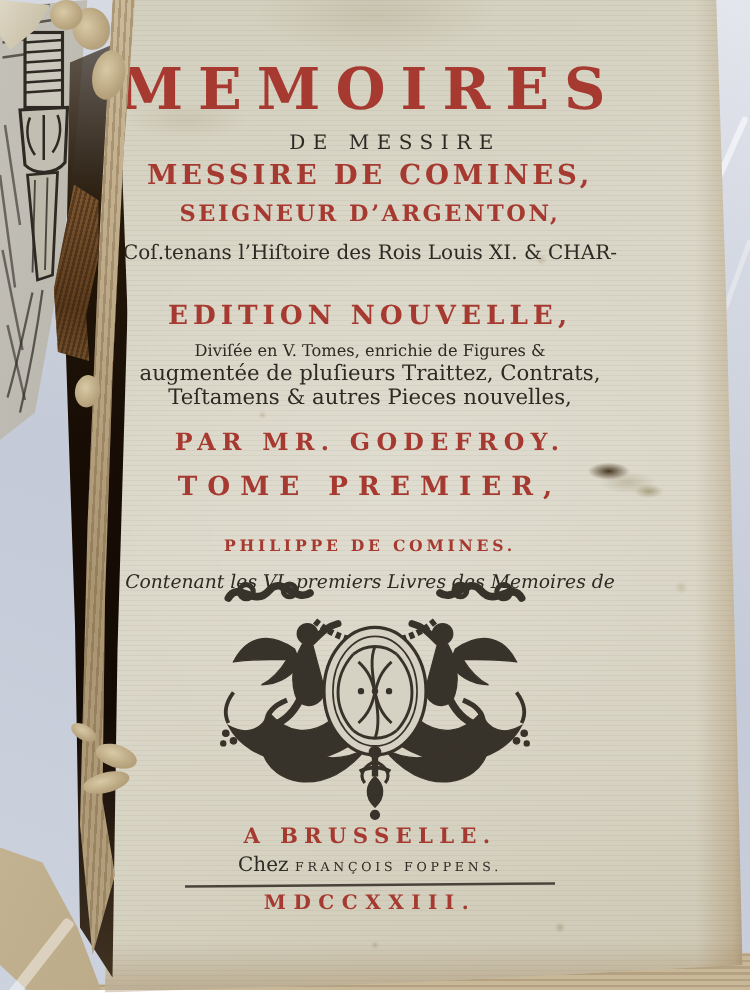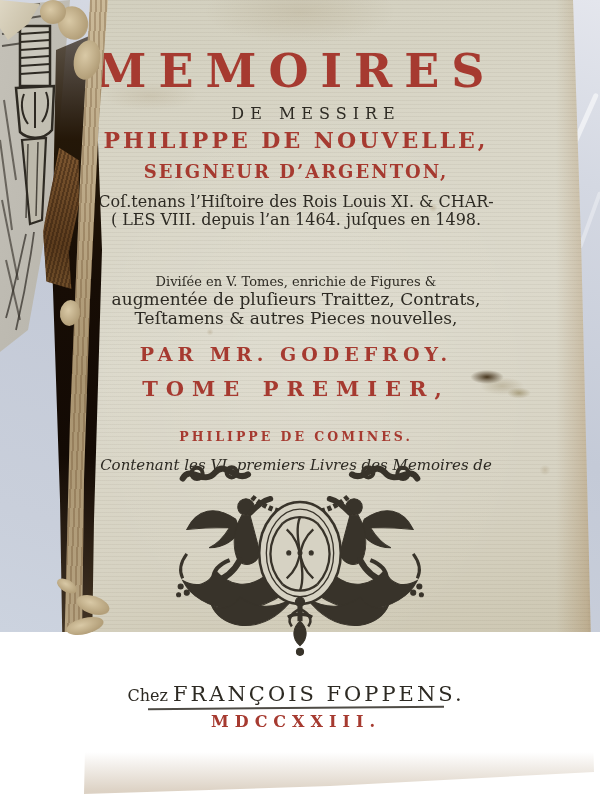--- a/index.html
+++ b/index.html
@@ -1,17 +1,17 @@
 <!DOCTYPE html>
 <html><head>
 <meta charset="utf-8">
 <style>
   html,body{margin:0;padding:0;}
   body{width:600px;height:800px;overflow:hidden;font-family:"DejaVu Serif",serif;}
-  #scene{position:relative;width:600px;height:632px;
+  #scene{position:relative;width:600px;height:792px;
     background:linear-gradient(200deg,#e4e6ed 0%,#d4d8e2 22%,#c4cad7 55%,#c9cfdb 85%,#ccd3df 100%);}
   
   .streak{position:absolute;background:rgba(255,255,255,0.55);border-radius:3px;}
   .streak.s1{left:578px;top:90px;width:5px;height:80px;transform:rotate(24deg);}
   .streak.s2{left:588px;top:190px;width:4px;height:60px;transform:rotate(20deg);opacity:.6;}
   .streak.s3{left:28px;top:728px;width:9px;height:78px;transform:rotate(38deg);opacity:.8;}
   
   .page-stack{position:absolute;inset:0;
     clip-path:polygon(70px 788px,600px 762px,600px 800px,104px 800px);
     background:repeating-linear-gradient(to bottom,#c8b898 0 3px,#b3a182 3px 5px);}
@@ -85,21 +85,21 @@
   .t-ed     {top:239px;font-size:21px;font-weight:bold;letter-spacing:4px;}
   .t-ed1    {top:274px;font-size:13px;}
   .t-ed2    {top:289px;font-size:17px;}
   .t-ed3    {top:308px;font-size:17px;}
   .t-par    {top:343px;font-size:19px;font-weight:bold;letter-spacing:5px;}
   .t-tome   {top:376px;font-size:21px;font-weight:bold;letter-spacing:8px;}
   .t-vol    {top:408px;font-size:15px;font-style:italic;margin-top:48px;}
   .t-volauth{top:429px;font-size:12.5px;font-weight:bold;letter-spacing:3px;}
   .t-place  {top:659px;font-size:17px;font-weight:bold;letter-spacing:5px;}
   .t-chez   {top:682px;font-size:16px;}
-  .t-chez .pub{font-size:21px;letter-spacing:3px;}
+  .t-chez .pub{font-size:10px;letter-spacing:3px;}
   .t-year   {top:712px;font-size:16px;font-weight:bold;letter-spacing:6px;}
   .imprint-rule{position:absolute;left:148px;top:707px;width:296px;height:2px;background:#2f2b24;opacity:.85;transform:rotate(-0.5deg);z-index:3;}
   .vignette{position:absolute;left:172px;top:456px;z-index:3;}
 </style>
 </head>
 <body>
 
 <div id="scene">
 
   <div class="streak s1"></div>
@@ -109,24 +109,24 @@
   <div class="streak s3"></div>
 
   <div class="title-page">
     <div class="laid-lines"></div>
     <div class="stains"></div>
     <div class="edge-brown-right"></div>
     <div class="edge-brown-bottom"></div>
 
     <div class="ln t-main red">MEMOIRES</div>
     <div class="ln t-sub1">DE MESSIRE</div>
-    <div class="ln t-sub2 red">PHILIPPE DE NOUVELLE,</div>
+    <div class="ln t-sub2 red">MESSIRE DE COMINES,</div>
     <div class="ln t-sub3 red">SEIGNEUR D’ARGENTON,</div>
     <div class="ln t-cont1">Coſ.tenans l’Hiſtoire des Rois Louis XI. &amp; CHAR-</div>
-    <div class="ln t-cont2">(  LES VIII. depuis l’an 1464. juſques en 1498.</div>
+    <div class="ln t-ed red">EDITION NOUVELLE,</div>
     <div class="ln t-ed1">Diviſée en V. Tomes, enrichie de Figures &amp;</div>
     <div class="ln t-ed2">augmentée de pluſieurs Traittez, Contrats,</div>
     <div class="ln t-ed3">Teſtamens &amp; autres Pieces nouvelles,</div>
     <div class="ln t-par red">PAR MR. GODEFROY.</div>
     <div class="ln t-tome red">TOME PREMIER,</div>
     <div class="ln t-vol">Contenant les VI. premiers Livres des Memoires de</div>
     <div class="ln t-volauth red">PHILIPPE DE COMINES.</div>
 
     <svg class="vignette" width="256" height="204" viewBox="0 0 250 200">
       <g stroke="#38332a" fill="#38332a">
@@ -167,20 +167,21 @@
         <circle cx="125" cy="143" r="4.5"></circle>
         <path d="M125,145 L125,162" stroke-width="5"></path>
         <path d="M113,158 C120,154 130,154 137,158" fill="none" stroke-width="3"></path>
         <path d="M125,150 C116,154 112,161 117,167" fill="none" stroke-width="2.5"></path>
         <path d="M125,150 C134,154 138,161 133,167" fill="none" stroke-width="2.5"></path>
         <path d="M125,162 C118,168 116,178 125,186 C134,178 132,168 125,162 Z"></path>
         <circle cx="125" cy="192" r="3.5"></circle>
       </g>
     </svg>
 
+    <div class="ln t-place red">A BRUSSELLE.</div>
     <div class="ln t-chez"><span>Chez </span><span class="pub">FRANÇOIS FOPPENS.</span></div>
     <div class="imprint-rule"></div>
     <div class="ln t-year red">MDCCXXIII.</div>
   </div>
 
   <div class="frontispiece">
     <svg width="72" height="352" viewBox="0 0 72 352">
       <g stroke="#2e2a23" fill="none">
         <path d="M2,10 L40,4 M2,22 L42,16 M2,34 L44,28 M2,46 L30,42" stroke-width="2" opacity="0.7"></path>
         <rect x="20" y="26" width="30" height="60" stroke-width="2.5" fill="#cac7bc"></rect>

